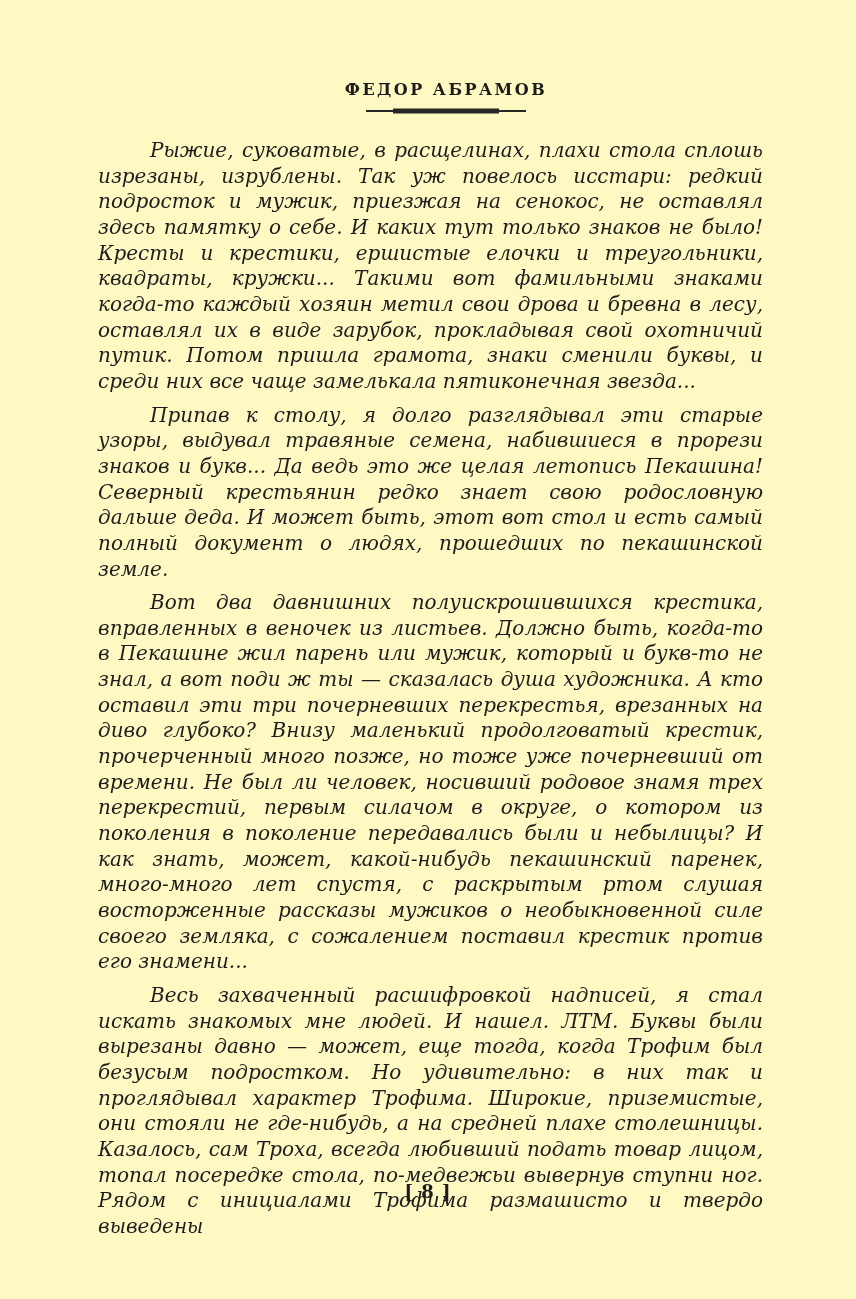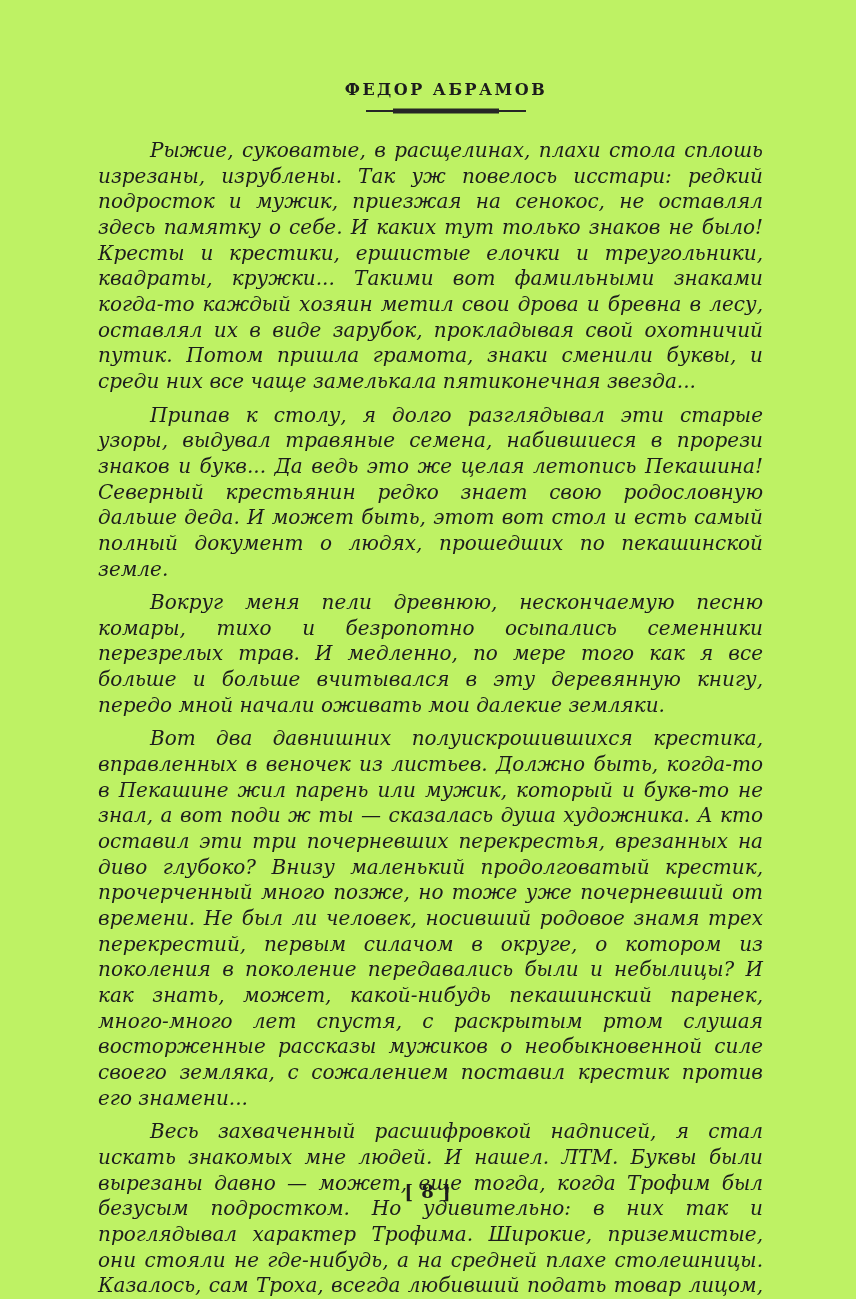--- a/index.html
+++ b/index.html
@@ -7,21 +7,21 @@
     width: 856px;
     height: 1299px;
     background: #ffffff;
     position: relative;
     overflow: hidden;
     font-family: "DejaVu Serif", serif;
   }
   .page {
     position: absolute;
     inset: 0;
-    background: #bef264;
+    background: #fef9c3;
   }
   .running-head {
     position: absolute;
     top: 80px;
     left: 106px;
     width: 680px;
     text-align: center;
     font-family: "DejaVu Serif", serif;
     font-weight: bold;
     font-style: normal;
@@ -87,20 +87,19 @@
 
   <div class="running-head">ФЕДОР АБРАМОВ</div>
 
   <div class="head-rule">
     <span class="thick"></span>
   </div>
 
   <div class="body-text">
     <p>Рыжие, суковатые, в расщелинах, плахи стола сплошь изрезаны, изрублены. Так уж повелось исстари: редкий подросток и мужик, приезжая на сенокос, не оставлял здесь памятку о себе. И каких тут только знаков не было! Кресты и крестики, ершистые елочки и треугольники, квадраты, кружки... Такими вот фамильными знаками когда-то каждый хозяин метил свои дрова и бревна в лесу, оставлял их в виде зарубок, прокладывая свой охотничий путик. Потом пришла грамота, знаки сменили буквы, и среди них все чаще замелькала пятиконечная звезда...</p>
     <p>Припав к столу, я долго разглядывал эти старые узоры, выдувал травяные семена, набившиеся в прорези знаков и букв... Да ведь это же целая летопись Пекашина! Северный крестьянин редко знает свою родословную дальше деда. И может быть, этот вот стол и есть самый полный документ о людях, прошедших по пекашинской земле.</p>
-    <p>Вокруг меня пели древнюю, нескончаемую песню комары, тихо и безропотно осыпались семенники перезрелых трав. И медленно, по мере того как я все больше и больше вчитывался в эту деревянную книгу, передо мной начали оживать мои далекие земляки.</p>
     <p>Вот два давнишних полуискрошившихся крестика, вправленных в веночек из листьев. Должно быть, когда-то в Пекашине жил парень или мужик, который и букв-то не знал, а вот поди ж ты — сказалась душа художника. А кто оставил эти три почерневших перекрестья, врезанных на диво глубоко? Внизу маленький продолговатый крестик, прочерченный много позже, но тоже уже почерневший от времени. Не был ли человек, носивший родовое знамя трех перекрестий, первым силачом в округе, о котором из поколения в поколение передавались были и небылицы? И как знать, может, какой-нибудь пекашинский паренек, много-много лет спустя, с раскрытым ртом слушая восторженные рассказы мужиков о необыкновенной силе своего земляка, с сожалением поставил крестик против его знамени...</p>
     <p>Весь захваченный расшифровкой надписей, я стал искать знакомых мне людей. И нашел. ЛТМ. Буквы были вырезаны давно — может, еще тогда, когда Трофим был безусым подростком. Но удивительно: в них так и проглядывал характер Трофима. Широкие, приземистые, они стояли не где-нибудь, а на средней плахе столешницы. Казалось, сам Троха, всегда любивший подать товар лицом, топал посередке стола, по-медвежьи вывернув ступни ног. Рядом с инициалами Трофима размашисто и твердо выведены</p>
   </div>
 
   <div class="folio">[ 8 ]</div>
 
 </div>
 
 </body></html>

